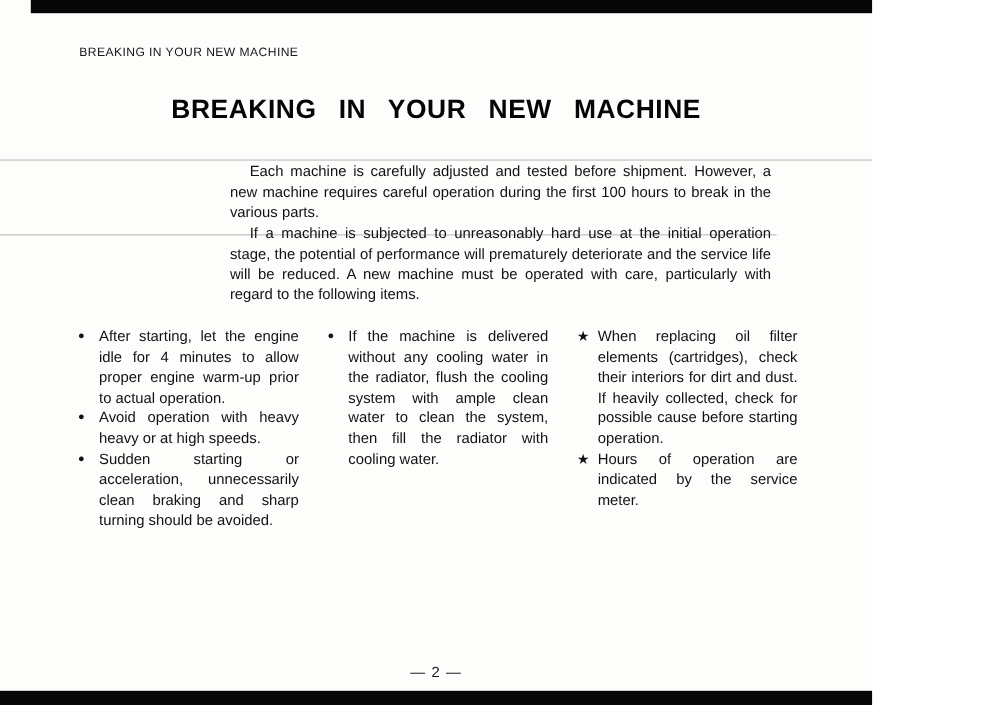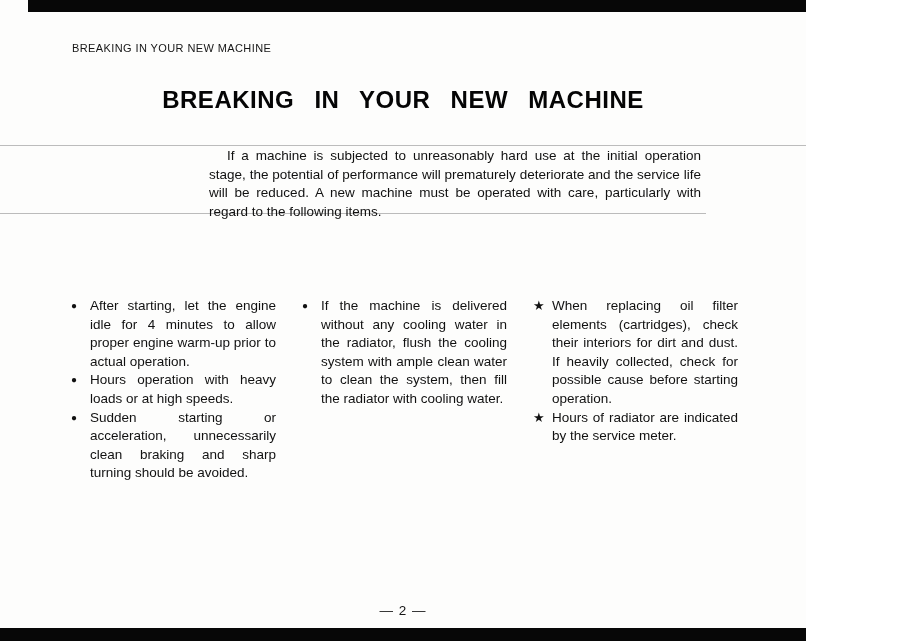--- a/index.html
+++ b/index.html
@@ -8,21 +8,20 @@
     background: #ffffff;
   }
   .sheet {
     position: relative;
     width: 793px;
     height: 641px;
     background: #fdfdfc;
     overflow: hidden;
     font-family: "Liberation Sans", sans-serif;
     color: #111;
-    padding-left: 13px;
   }
   
   .bar-top {
     position: absolute;
     top: 0; left: 28px; right: 0;
     height: 12px;
     background: #070707;
   }
   .bar-bottom {
     position: absolute;
@@ -124,33 +123,34 @@
   <div class="bar-top"></div>
   <div class="bar-bottom"></div>
   <div class="scanline-1"></div>
   <div class="scanline-2"></div>
 
   <div class="running-header">BREAKING IN YOUR NEW MACHINE</div>
 
   <h1 class="title">BREAKING IN YOUR NEW MACHINE</h1>
 
   <div class="intro">
+    <p>Each machine is carefully adjusted and tested before shipment. However, a new machine requires careful operation during the first 100 hours to break in the various parts.</p>
     <p>If a machine is subjected to unreasonably hard use at the initial operation stage, the potential of performance will prematurely deteriorate and the service life will be reduced. A new machine must be operated with care, particularly with regard to the following items.</p>
   </div>
 
   <div class="columns">
 
     <div class="col col-1">
       <div class="li">
         <span class="marker">●</span>
         <span class="txt">After starting, let the engine idle for 4 minutes to allow proper engine warm-up prior to actual operation.</span>
       </div>
       <div class="li">
         <span class="marker">●</span>
-        <span class="txt">Hours operation with heavy loads or at high speeds.</span>
+        <span class="txt">Avoid operation with heavy heavy or at high speeds.</span>
       </div>
       <div class="li">
         <span class="marker">●</span>
         <span class="txt">Sudden starting or acceleration, unnecessarily clean braking and sharp turning should be avoided.</span>
       </div>
     </div>
 
     <div class="col col-2">
       <div class="li">
         <span class="marker">●</span>
@@ -158,21 +158,21 @@
       </div>
     </div>
 
     <div class="col col-3">
       <div class="li">
         <span class="marker">★</span>
         <span class="txt">When replacing oil filter elements (cartridges), check their interiors for dirt and dust. If heavily collected, check for possible cause before starting operation.</span>
       </div>
       <div class="li">
         <span class="marker">★</span>
-        <span class="txt">Hours of radiator are indicated by the service meter.</span>
+        <span class="txt">Hours of operation are indicated by the service meter.</span>
       </div>
     </div>
 
   </div>
 
   <div class="page-number">— 2 —</div>
 
 </div>
 
 </body></html>

